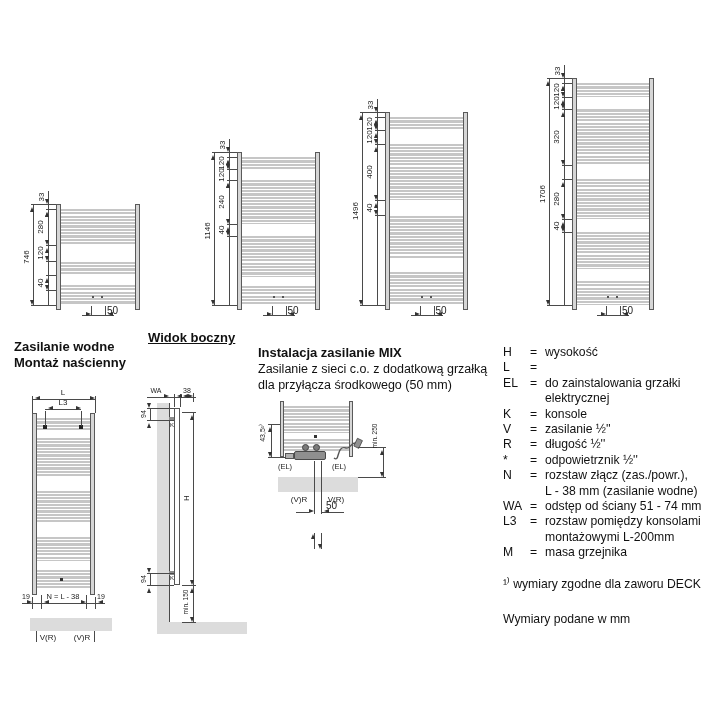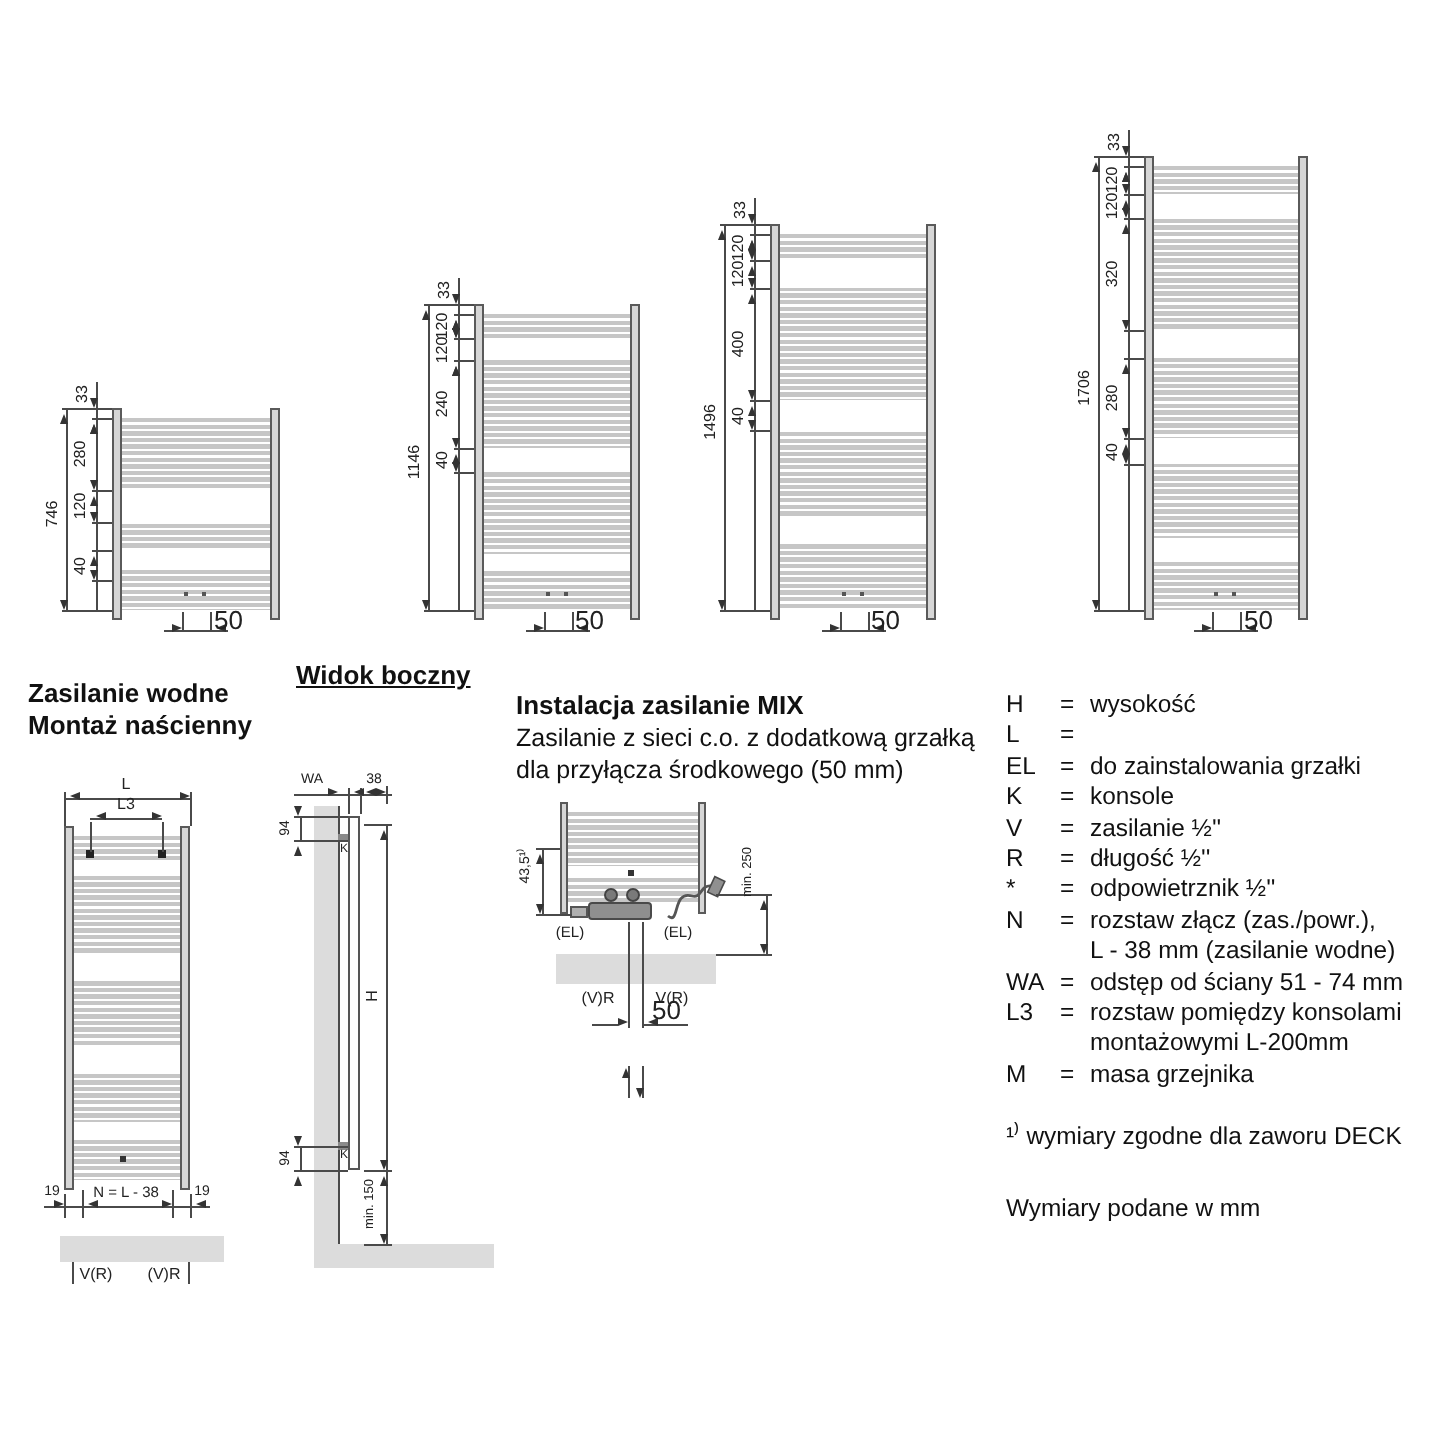--- a/index.html
+++ b/index.html
@@ -4,21 +4,21 @@
 <style>
   html,body{margin:0;padding:0;background:#fff;}
   .page{position:relative;width:720px;height:720px;background:#ffffff;
         font-family:"Liberation Sans",sans-serif;overflow:hidden;color:#111;}
   .ln{position:absolute;background:#4a4a4a;}
   .tri{position:absolute;width:0;height:0;border-style:solid;border-color:transparent;}
   .vlab{position:absolute;font-size:8px;color:#222;white-space:nowrap;
         transform:translate(-50%,-50%) rotate(-90deg);}
   .hlab{position:absolute;font-size:8px;color:#222;white-space:nowrap;
         transform:translate(-50%,-50%);}
-  .hlabL{position:absolute;font-size:13px;color:#222;white-space:nowrap;
+  .hlabL{position:absolute;font-size:10px;color:#222;white-space:nowrap;
         transform:translate(0,-50%);}
   .tube{position:absolute;background:repeating-linear-gradient(to bottom,
         #c6c6c6 0px,#c6c6c6 2.2px,#ffffff 2.2px,#ffffff 3.3px);}
   .coll{position:absolute;background:#d6d6d6;border:1px solid #5a5a5a;box-sizing:border-box;}
   .band{position:absolute;background:#ffffff;}
   .gray{position:absolute;background:#dcdcdc;}
   .rect{position:absolute;box-sizing:border-box;}
   .h1{position:absolute;font-weight:bold;font-size:13px;color:#111;white-space:nowrap;}
   .p{position:absolute;font-size:12.5px;color:#111;white-space:nowrap;}
   .legend{position:absolute;left:503px;top:345px;width:216px;font-size:12.2px;color:#111;}
@@ -347,20 +347,21 @@
         </div>
         <div class="lrow">
           <div class="lkey">L</div>
           <div>=</div>
         </div>
         <div class="lrow">
           <div class="lkey">EL</div>
           <div>=</div>
           <div>
             <div>do zainstalowania grzałki</div>
+            <div>elektrycznej</div>
           </div>
         </div>
         <div class="lrow">
           <div class="lkey">K</div>
           <div>=</div>
           <div>
             <div>konsole</div>
           </div>
         </div>
         <div class="lrow">

